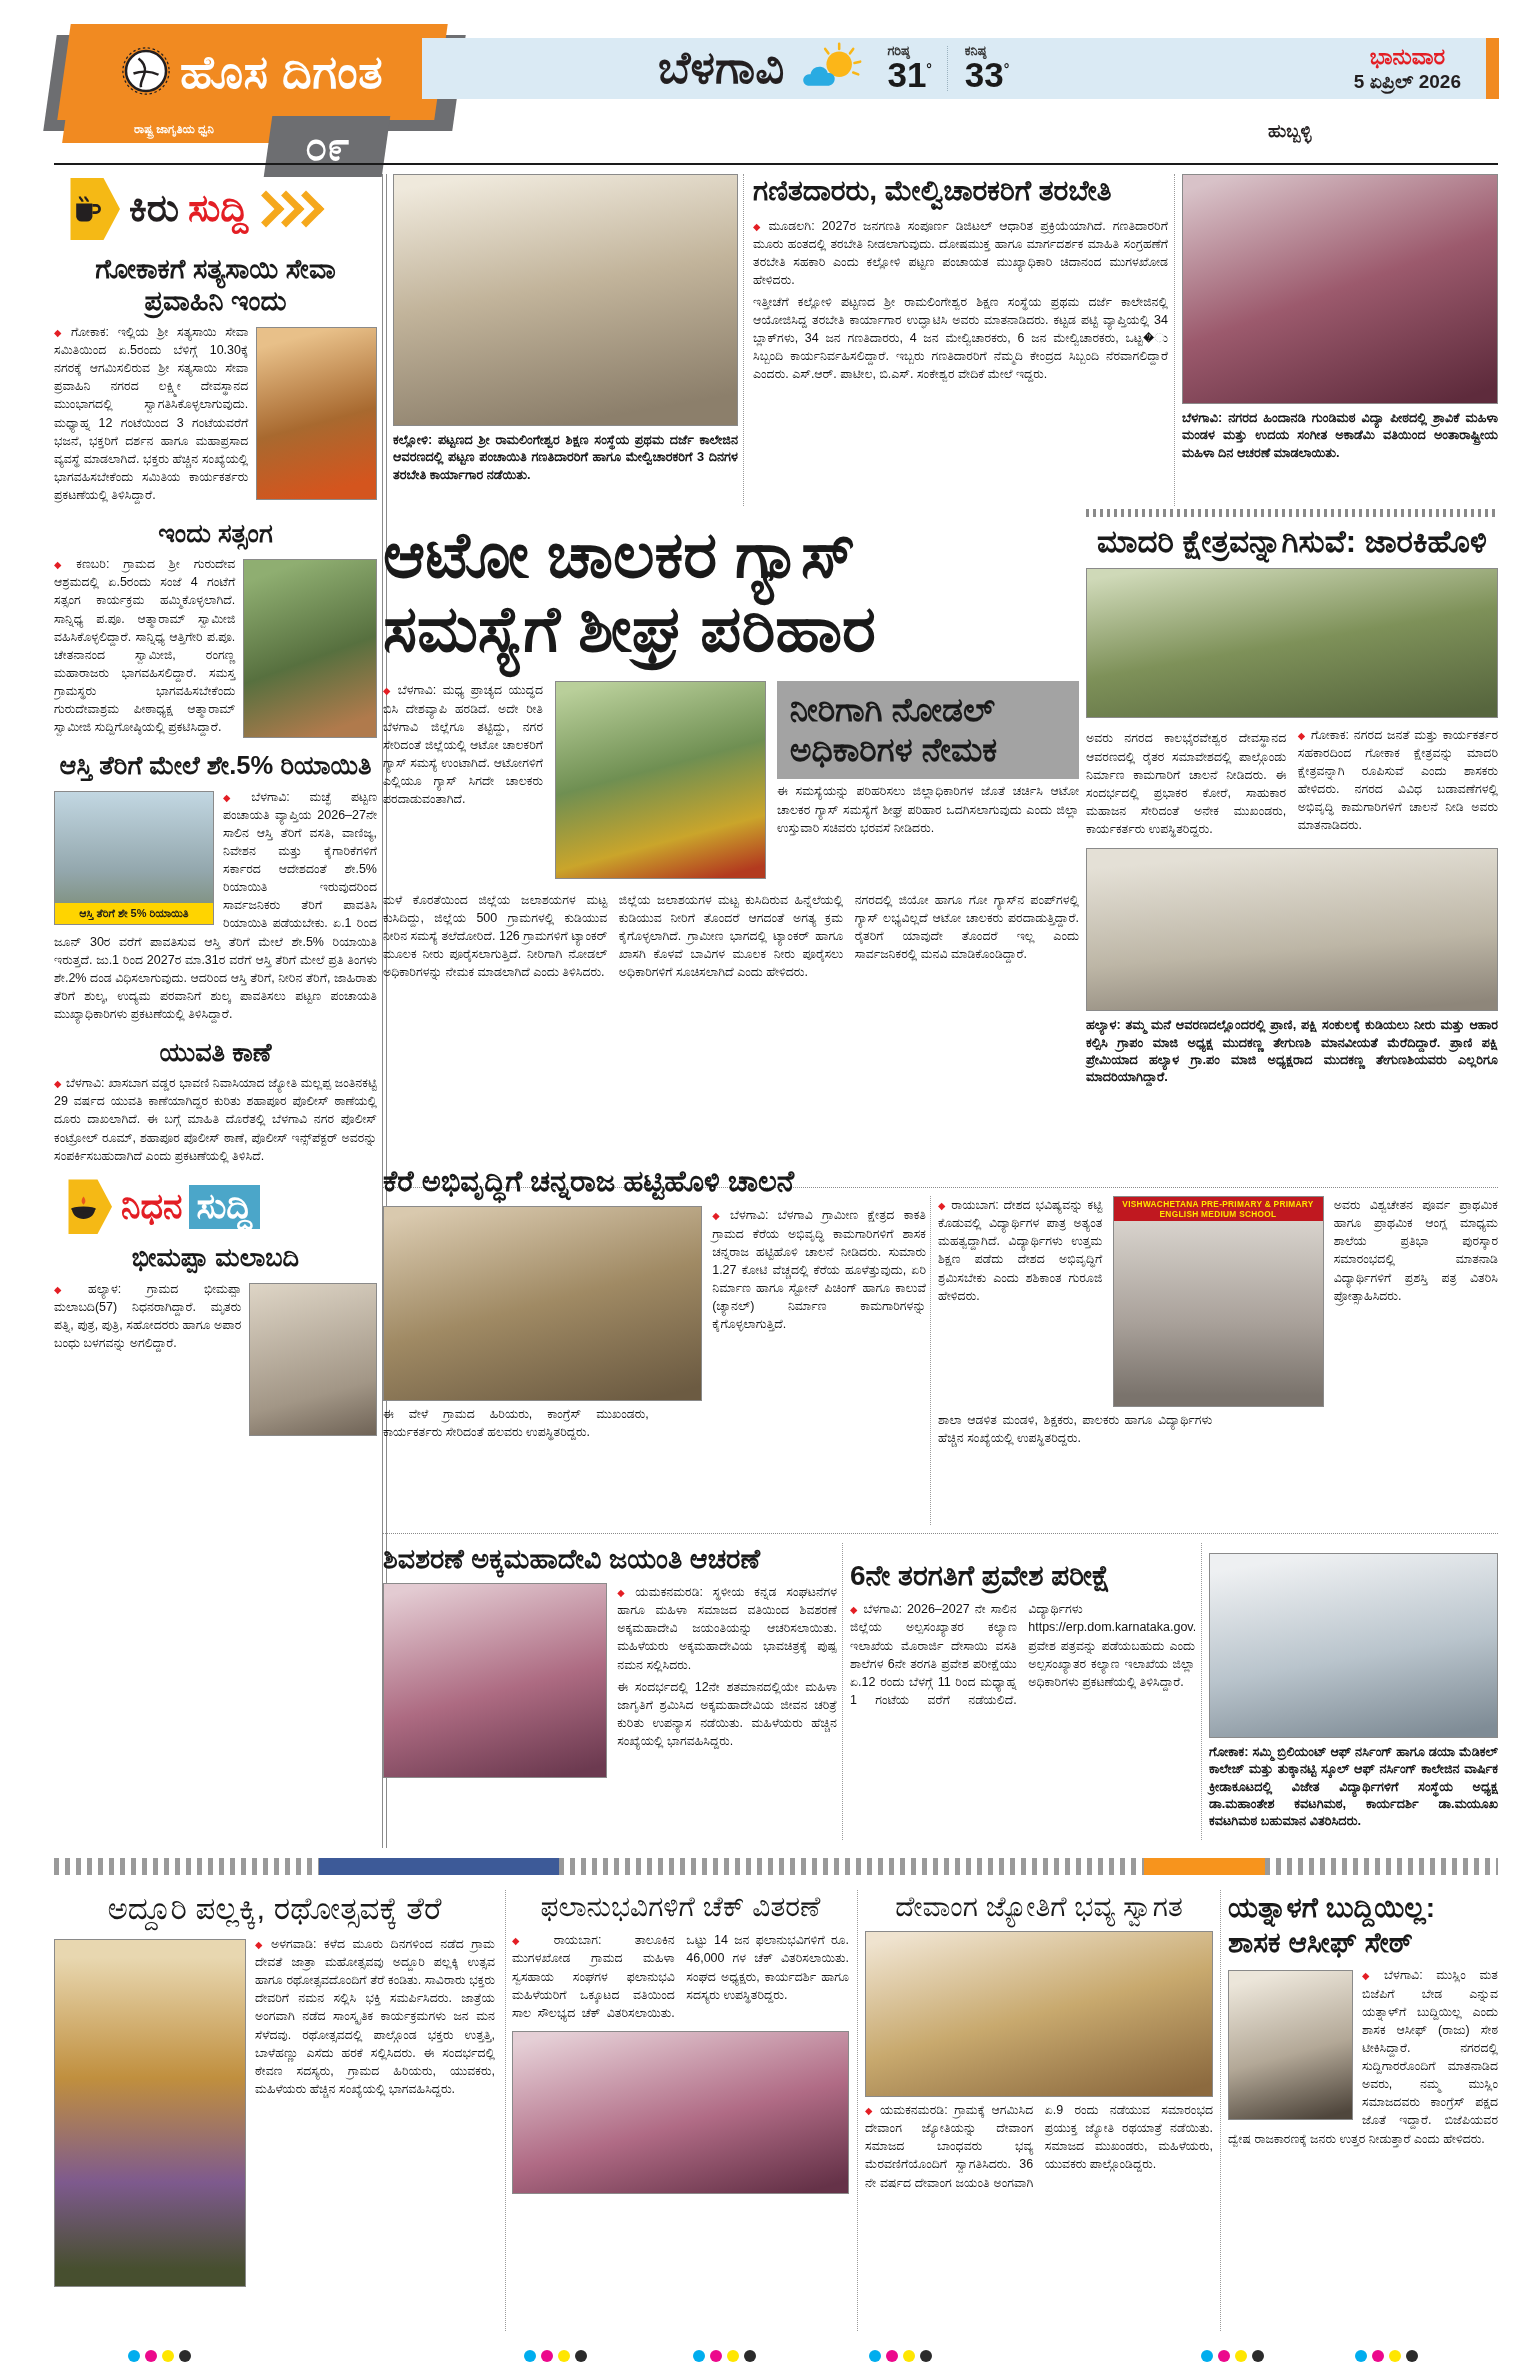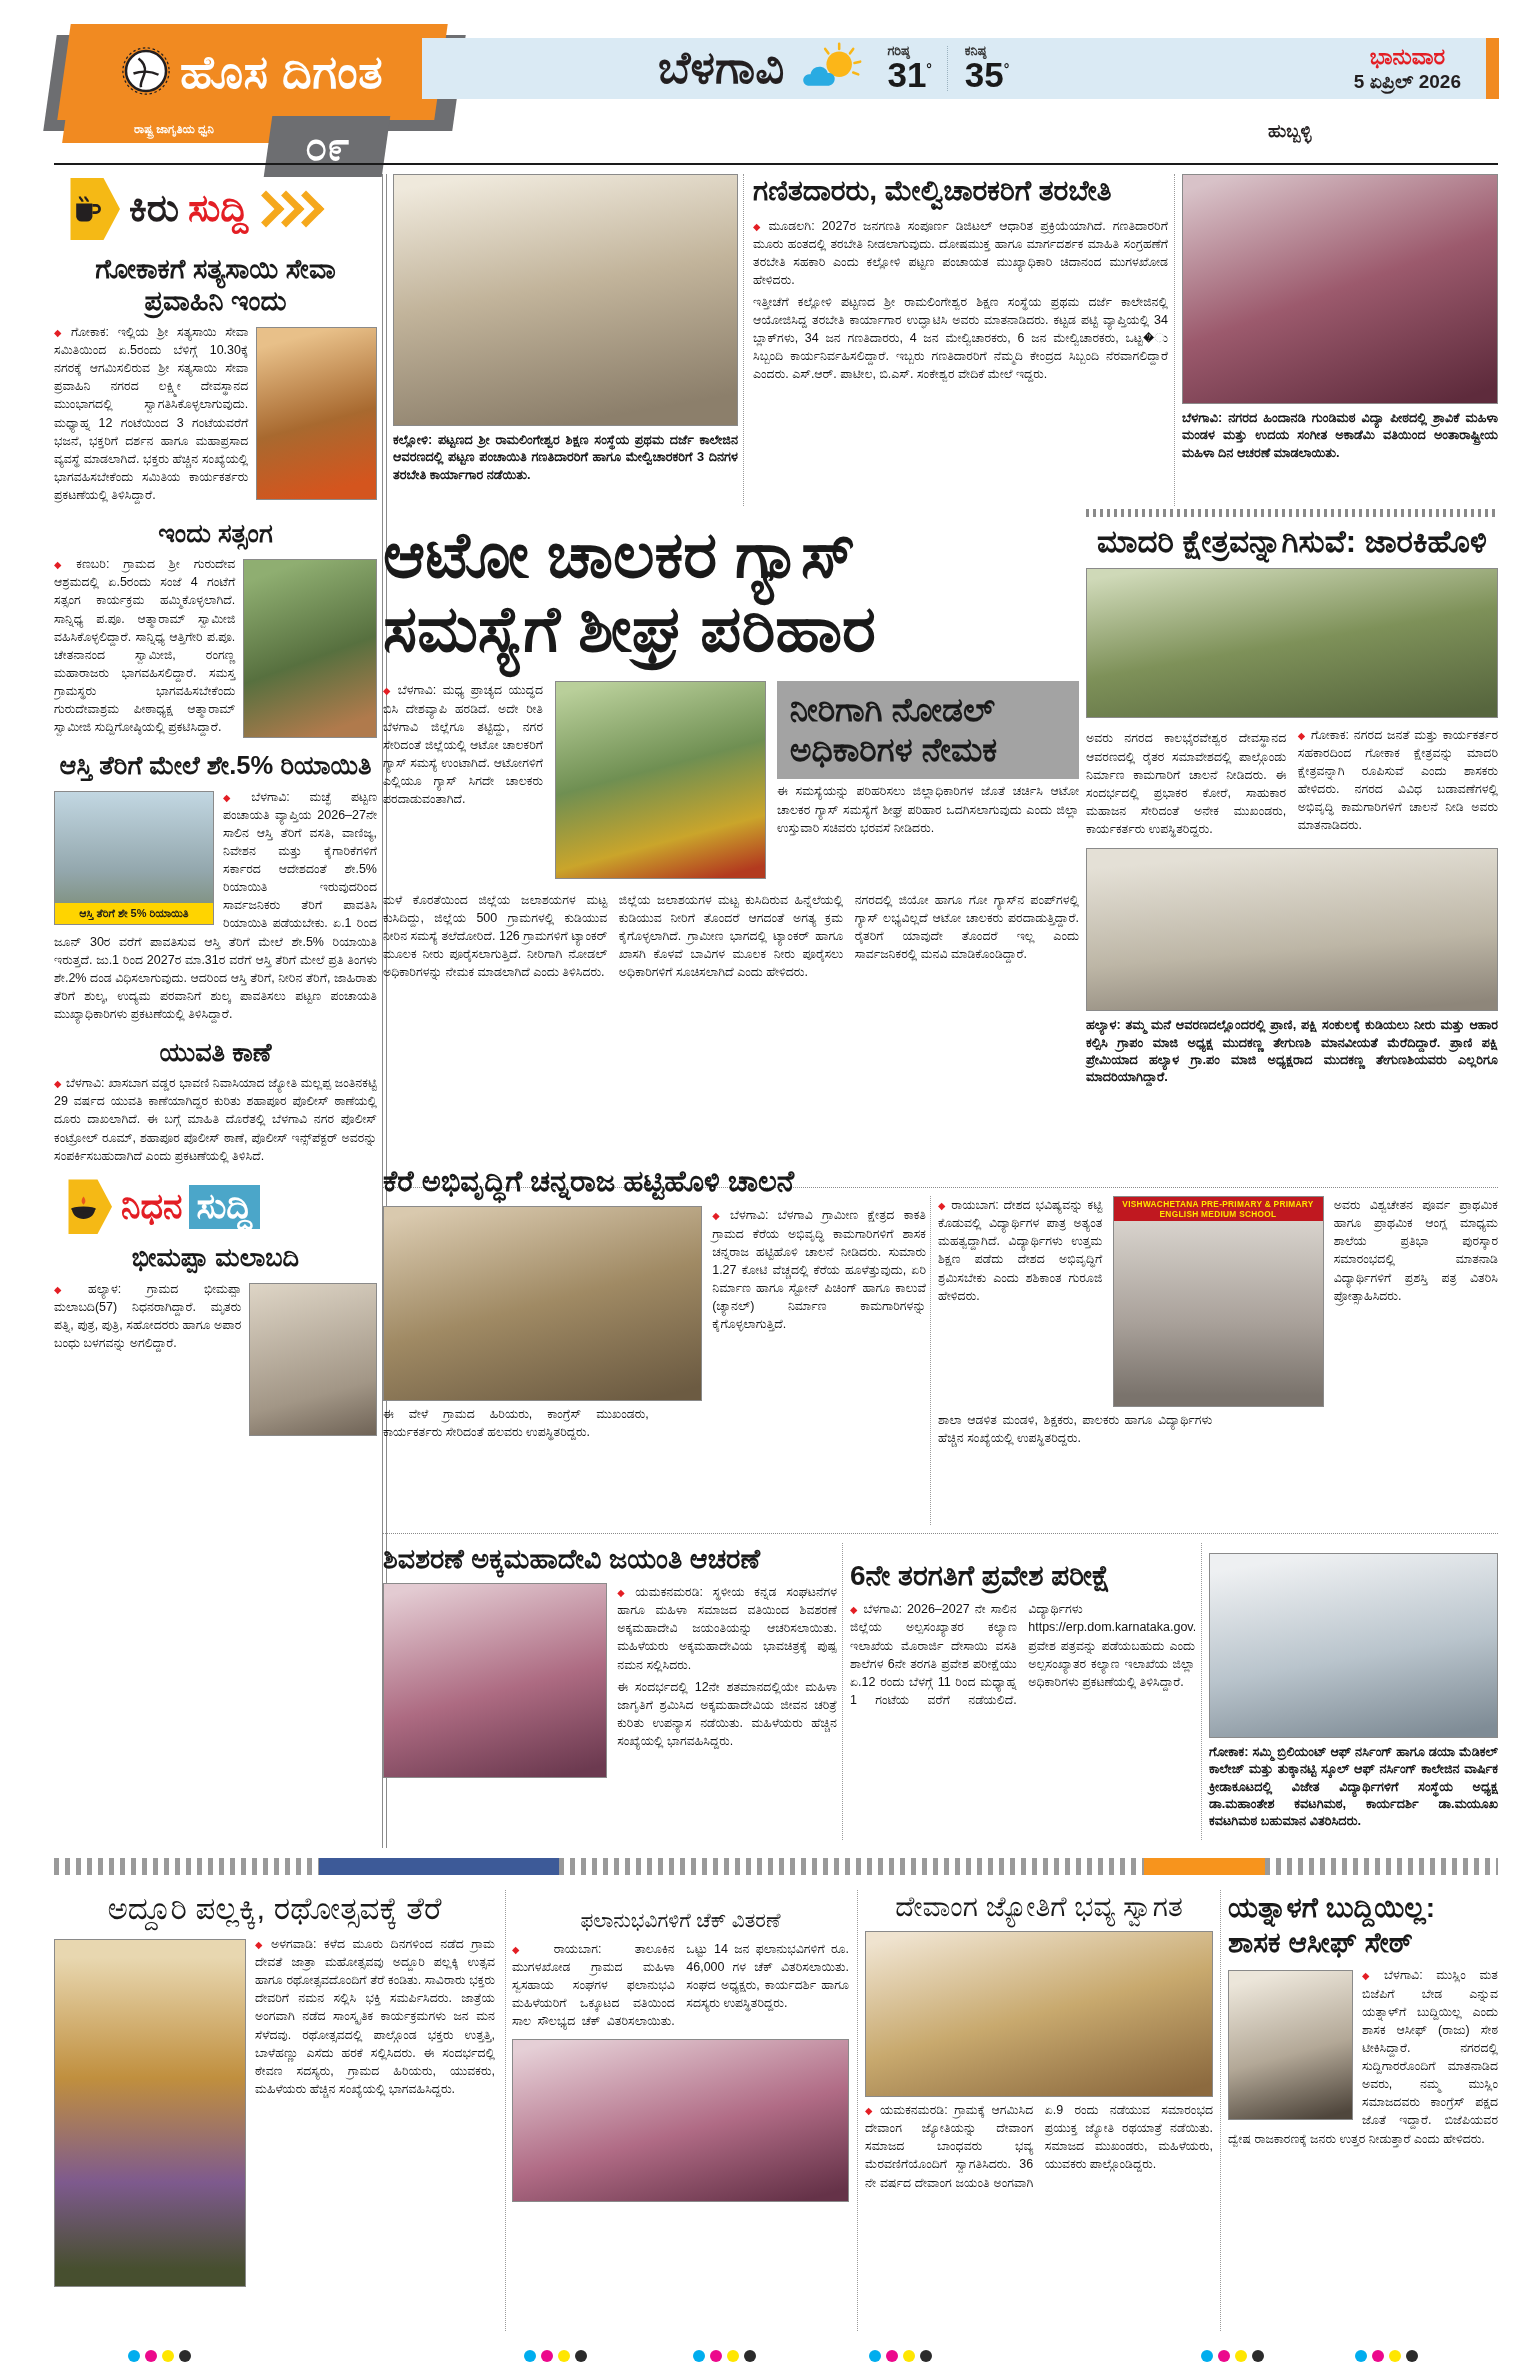--- a/index.html
+++ b/index.html
@@ -136,21 +136,21 @@
           <path d="M14 70c-8 0-12-6-10-12 2-5 7-7 11-6 1-8 8-13 16-12 6 1 10 5 11 10 6-1 11 3 11 9 0 7-6 11-11 11z" fill="#29abe2"></path>
         </svg>
       </span>
       <div class="temp">
         <span class="lab">ಗರಿಷ್ಠ</span>
         <span class="val"><span>31</span><sup>°</sup></span>
       </div>
       <div class="temp-div"></div>
       <div class="temp">
         <span class="lab">ಕನಿಷ್ಠ</span>
-        <span class="val"><span>35</span><sup>°</sup></span>
+        <span class="val"><span>33</span><sup>°</sup></span>
       </div>
       <div class="daydate">
         <div class="day">ಭಾನುವಾರ</div>
         <div class="date">5 ಏಪ್ರಿಲ್ 2026</div>
       </div>
       <div class="band-endbar"></div>
     </div>
     <div class="sub-edition">ಹುಬ್ಬಳ್ಳಿ</div>
     <div class="main-rule"></div>
   </header>
@@ -323,21 +323,21 @@
     <div class="stripes" style="flex:1;"></div>
   </div>
 
   <section class="abs" style="left:54px;top:1890px;width:441px;height:447px;overflow:hidden;">
     <h2 class="bot-h">ಅದ್ದೂರಿ ಪಲ್ಲಕ್ಕಿ, ರಥೋತ್ಸವಕ್ಕೆ ತೆರೆ</h2>
     <p class="body"><span class="dm">◆</span><span class="photo ph-chariot ph-l" style="width:192px;height:348px;"></span><span>ಅಳಗವಾಡಿ: ಕಳೆದ ಮೂರು ದಿನಗಳಿಂದ ನಡೆದ ಗ್ರಾಮ ದೇವತೆ ಜಾತ್ರಾ ಮಹೋತ್ಸವವು ಅದ್ದೂರಿ ಪಲ್ಲಕ್ಕಿ ಉತ್ಸವ ಹಾಗೂ ರಥೋತ್ಸವದೊಂದಿಗೆ ತೆರೆ ಕಂಡಿತು. ಸಾವಿರಾರು ಭಕ್ತರು ದೇವರಿಗೆ ನಮನ ಸಲ್ಲಿಸಿ ಭಕ್ತಿ ಸಮರ್ಪಿಸಿದರು. ಜಾತ್ರೆಯ ಅಂಗವಾಗಿ ನಡೆದ ಸಾಂಸ್ಕೃತಿಕ ಕಾರ್ಯಕ್ರಮಗಳು ಜನ ಮನ ಸೆಳೆದವು. ರಥೋತ್ಸವದಲ್ಲಿ ಪಾಲ್ಗೊಂಡ ಭಕ್ತರು ಉತ್ತತ್ತಿ, ಬಾಳೆಹಣ್ಣು ಎಸೆದು ಹರಕೆ ಸಲ್ಲಿಸಿದರು. ಈ ಸಂದರ್ಭದಲ್ಲಿ ಠೇವಣ ಸದಸ್ಯರು, ಗ್ರಾಮದ ಹಿರಿಯರು, ಯುವಕರು, ಮಹಿಳೆಯರು ಹೆಚ್ಚಿನ ಸಂಖ್ಯೆಯಲ್ಲಿ ಭಾಗವಹಿಸಿದ್ದರು.</span></p>
   </section>
   <div class="vline" style="left:505px;top:1890px;height:441px;"></div>
 
   <section class="abs" style="left:512px;top:1890px;width:337px;height:447px;overflow:hidden;">
-    <h2 class="bot-h" style="font-size:20px;margin-top:18px;">ಫಲಾನುಭವಿಗಳಿಗೆ ಚೆಕ್ ವಿತರಣೆ</h2>
+    <h2 class="bot-h" style="font-size:28px;">ಫಲಾನುಭವಿಗಳಿಗೆ ಚೆಕ್ ವಿತರಣೆ</h2>
     <p class="body cols2" style="margin-top:0;"><span class="dm">◆</span><span>ರಾಯಬಾಗ: ತಾಲೂಕಿನ ಮುಗಳಖೋಡ ಗ್ರಾಮದ ಮಹಿಳಾ ಸ್ವಸಹಾಯ ಸಂಘಗಳ ಫಲಾನುಭವಿ ಮಹಿಳೆಯರಿಗೆ ಒಕ್ಕೂಟದ ವತಿಯಿಂದ ಸಾಲ ಸೌಲಭ್ಯದ ಚೆಕ್ ವಿತರಿಸಲಾಯಿತು. ಒಟ್ಟು 14 ಜನ ಫಲಾನುಭವಿಗಳಿಗೆ ರೂ. 46,000 ಗಳ ಚೆಕ್ ವಿತರಿಸಲಾಯಿತು. ಸಂಘದ ಅಧ್ಯಕ್ಷರು, ಕಾರ್ಯದರ್ಶಿ ಹಾಗೂ ಸದಸ್ಯರು ಉಪಸ್ಥಿತರಿದ್ದರು.</span></p>
     <div class="photo ph-cheque" style="width:337px;height:163px;margin-top:9px;"></div>
   </section>
   <div class="vline" style="left:857px;top:1890px;height:441px;"></div>
 
   <section class="abs" style="left:865px;top:1890px;width:348px;height:447px;overflow:hidden;">
     <h2 class="bot-h" style="font-size:28px;">ದೇವಾಂಗ ಜ್ಯೋತಿಗೆ ಭವ್ಯ ಸ್ವಾಗತ</h2>
     <div class="photo ph-devanga" style="width:348px;height:166px;"></div>
     <p class="body cols2"><span class="dm">◆</span><span>ಯಮಕನಮರಡಿ: ಗ್ರಾಮಕ್ಕೆ ಆಗಮಿಸಿದ ದೇವಾಂಗ ಜ್ಯೋತಿಯನ್ನು ದೇವಾಂಗ ಸಮಾಜದ ಬಾಂಧವರು ಭವ್ಯ ಮೆರವಣಿಗೆಯೊಂದಿಗೆ ಸ್ವಾಗತಿಸಿದರು. 36 ನೇ ವರ್ಷದ ದೇವಾಂಗ ಜಯಂತಿ ಅಂಗವಾಗಿ ಏ.9 ರಂದು ನಡೆಯುವ ಸಮಾರಂಭದ ಪ್ರಯುಕ್ತ ಜ್ಯೋತಿ ರಥಯಾತ್ರೆ ನಡೆಯಿತು. ಸಮಾಜದ ಮುಖಂಡರು, ಮಹಿಳೆಯರು, ಯುವಕರು ಪಾಲ್ಗೊಂಡಿದ್ದರು.</span></p>
   </section>

